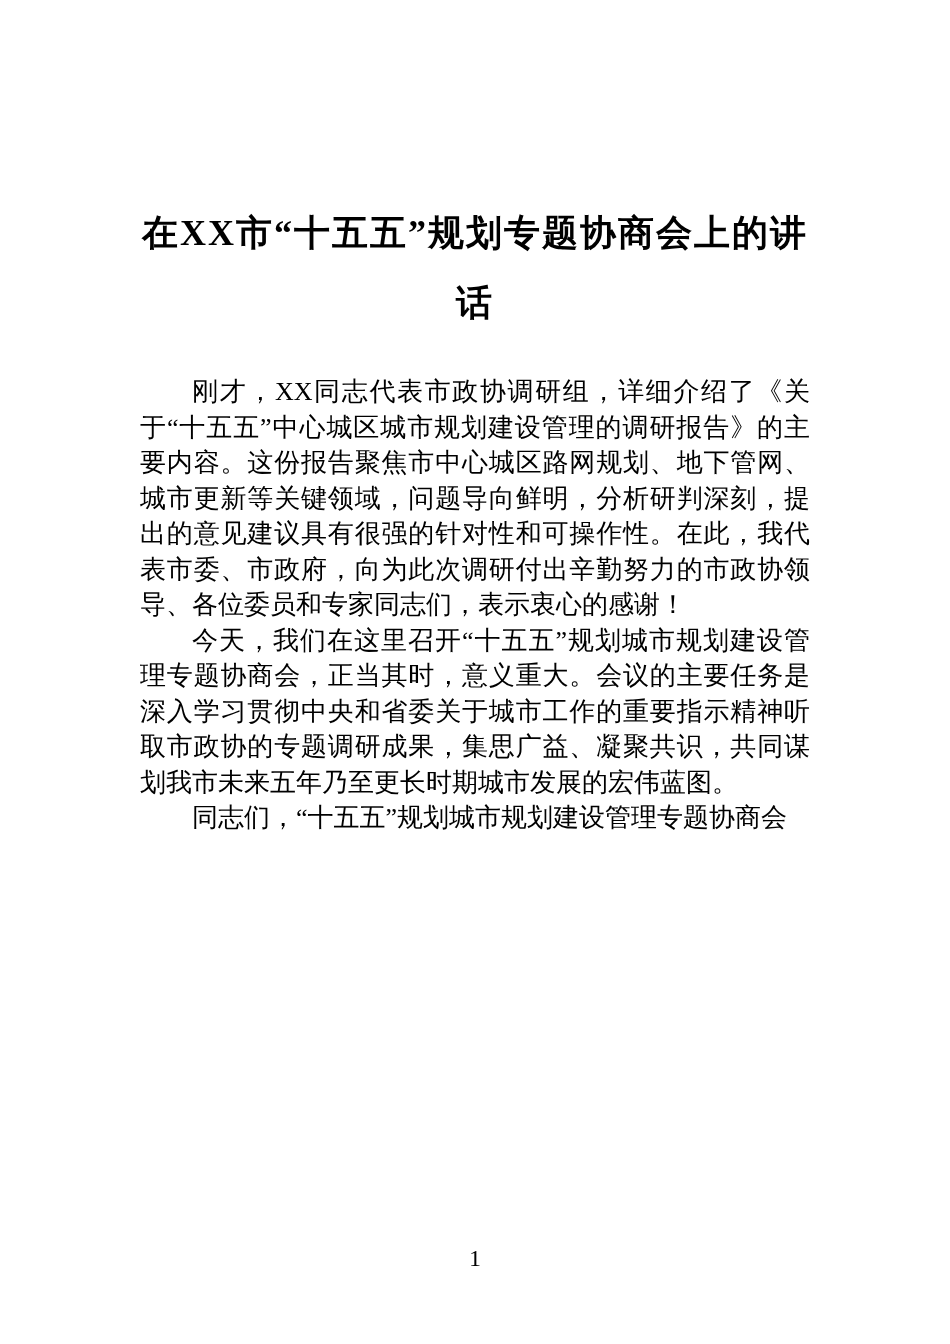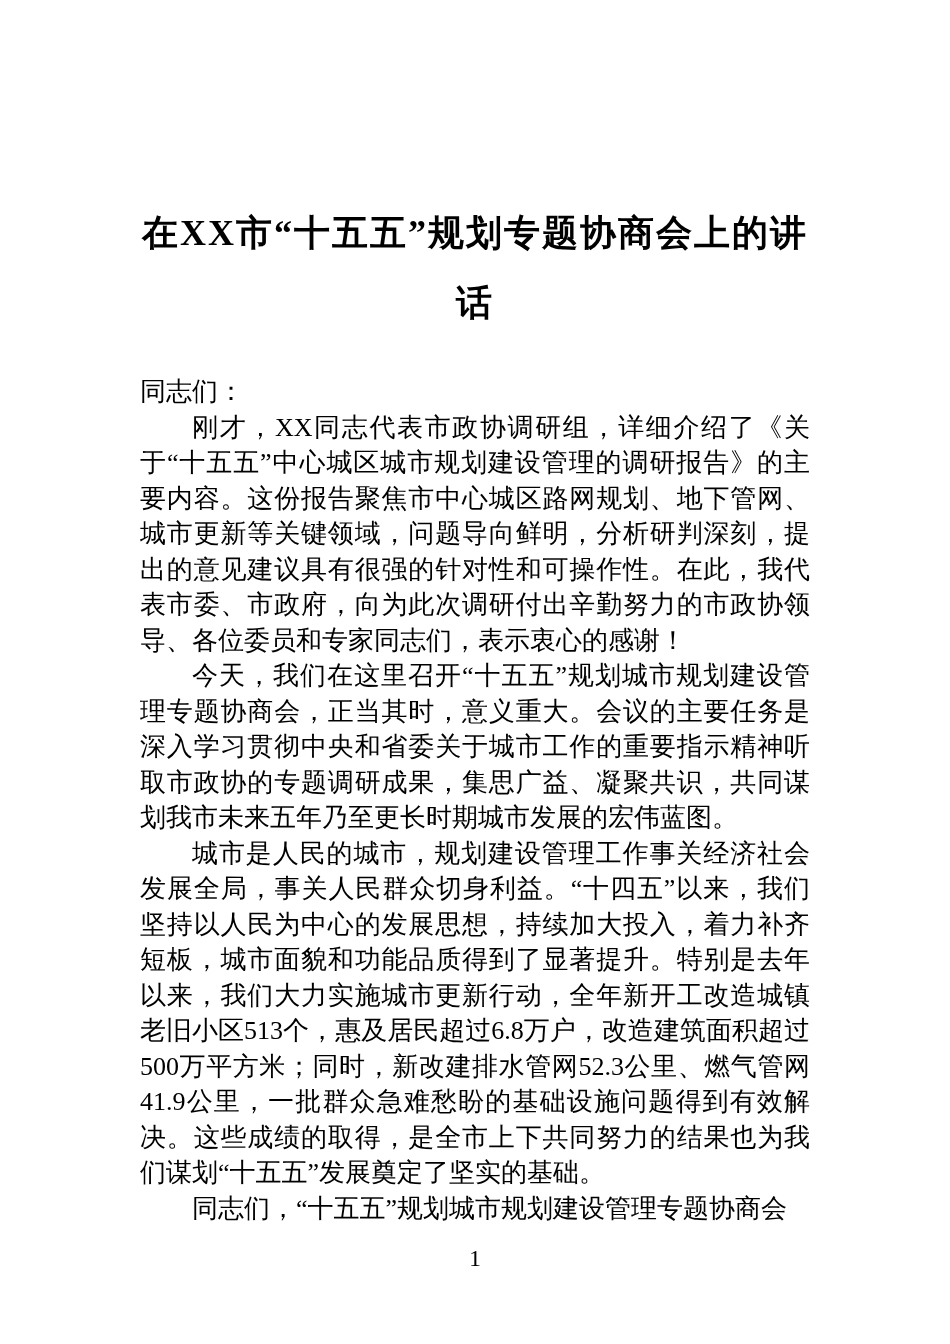--- a/index.html
+++ b/index.html
@@ -58,26 +58,24 @@
   }
 </style>
 </head>
 <body>
 
 <div class="page">
 
   <h1 class="doc-title">在XX市“十五五”规划专题协商会上的讲话</h1>
 
   <div class="body-text">
-    <p class="salutation">同志们：</p>
 
     <p class="para">刚才，XX同志代表市政协调研组，详细介绍了《关于“十五五”中心城区城市规划建设管理的调研报告》的主要内容。这份报告聚焦市中心城区路网规划、地下管网、城市更新等关键领域，问题导向鲜明，分析研判深刻，提出的意见建议具有很强的针对性和可操作性。在此，我代表市委、市政府，向为此次调研付出辛勤努力的市政协领导、各位委员和专家同志们，表示衷心的感谢！</p>
 
     <p class="para">今天，我们在这里召开“十五五”规划城市规划建设管理专题协商会，正当其时，意义重大。会议的主要任务是深入学习贯彻中央和省委关于城市工作的重要指示精神听取市政协的专题调研成果，集思广益、凝聚共识，共同谋划我市未来五年乃至更长时期城市发展的宏伟蓝图。</p>
 
-    <p class="para">城市是人民的城市，规划建设管理工作事关经济社会发展全局，事关人民群众切身利益。“十四五”以来，我们坚持以人民为中心的发展思想，持续加大投入，着力补齐短板，城市面貌和功能品质得到了显著提升。特别是去年以来，我们大力实施城市更新行动，全年新开工改造城镇老旧小区513个，惠及居民超过6.8万户，改造建筑面积超过500万平方米；同时，新改建排水管网52.3公里、燃气管网41.9公里，一批群众急难愁盼的基础设施问题得到有效解决。这些成绩的取得，是全市上下共同努力的结果也为我们谋划“十五五”发展奠定了坚实的基础。</p>
 
     <p class="para">同志们，“十五五”规划城市规划建设管理专题协商会</p>
   </div>
 
   <div class="page-footer">1</div>
 
 </div>
 
 </body></html>

